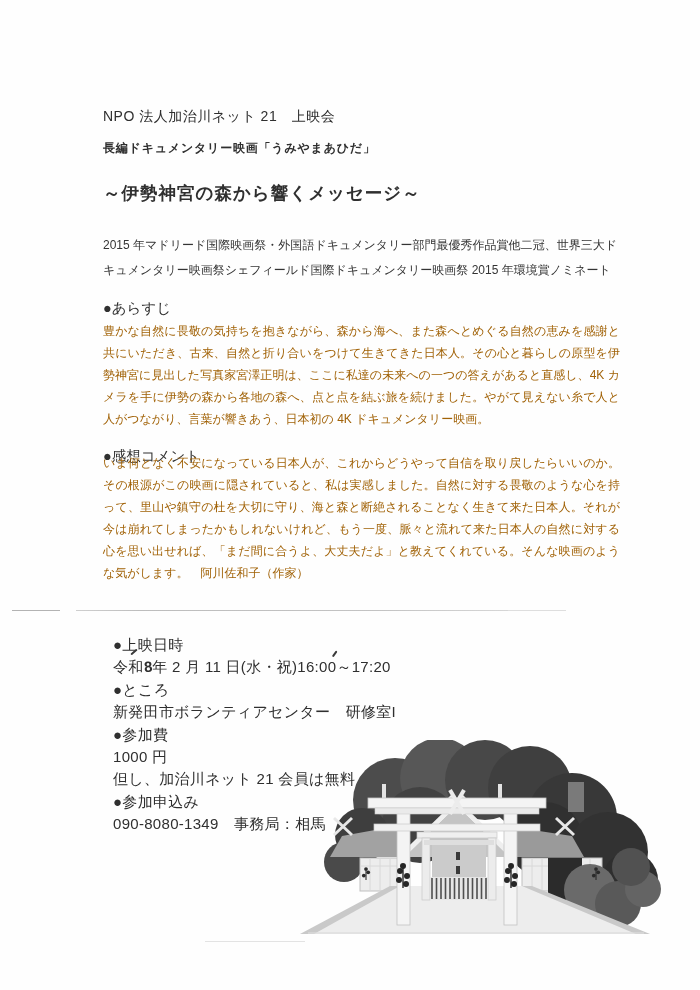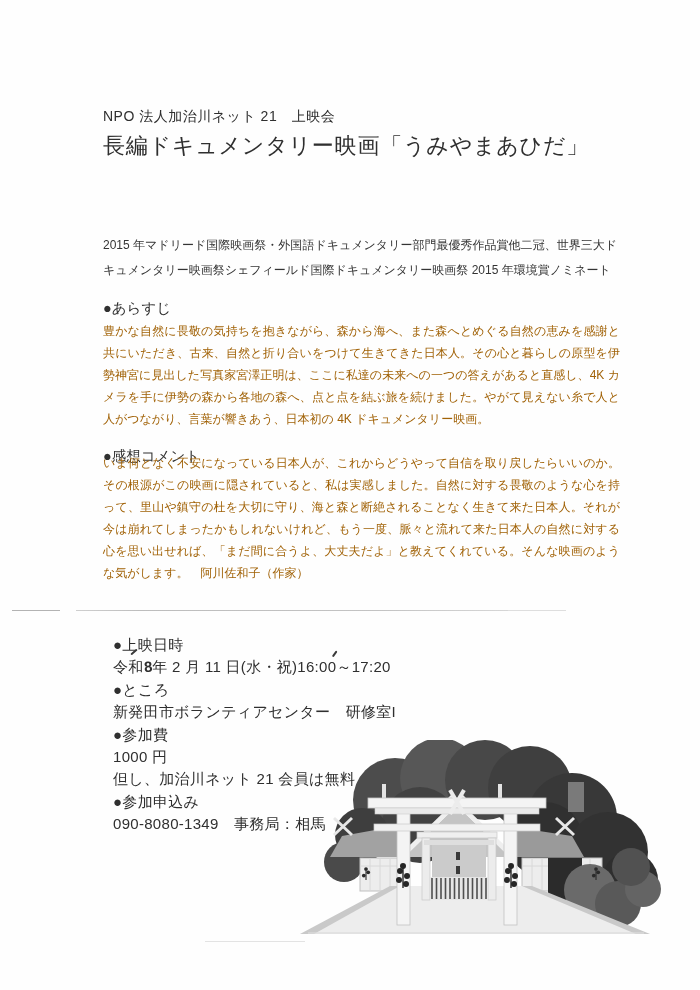--- a/index.html
+++ b/index.html
@@ -9,21 +9,21 @@
   }
   .paper{
     position:relative;
     width:700px;height:990px;
     background:#fefefe;
     color:#2f2f2f;
     overflow:hidden;
   }
   .abs{position:absolute;}
   .organizer{top:108px;left:103px;font-size:14px;letter-spacing:0.5px;}
-  .film-title{top:131px;left:103px;font-size:22px;font-weight:normal;letter-spacing:0.8px;}
+  .film-title{top:140px;left:103px;font-size:12px;font-weight:bold;letter-spacing:0.8px;}
   .film-subtitle{top:181px;left:103px;font-size:17.5px;font-weight:bold;letter-spacing:1px;}
   .awards{top:233px;left:103px;width:514px;font-size:12px;line-height:25px;text-align:justify;color:#343434;}
   .sec-head{left:103px;font-size:14.5px;color:#303030;}
   .sec-body{left:103px;width:517px;font-size:12px;line-height:22px;text-align:justify;color:#a16207;}
   .h-synopsis{top:299px;font-family:Liberation Mono, monospace;}
   .b-synopsis{top:320px;}
   .h-comment{top:447px;}
   .b-comment{top:452px;}
   .divider-a{top:610px;left:12px;width:48px;height:1px;background:#9a9a9a;opacity:.75;}
   .divider-b{top:610px;left:76px;width:432px;height:1px;
@@ -39,20 +39,21 @@
   .bottom-mark{top:941px;left:205px;width:100px;height:1px;background:#e3e3e3;}
   .illustration{left:300px;top:740px;}
 </style>
 </head>
 <body>
 
 <div class="paper">
 
   <div class="abs organizer">NPO 法人加治川ネット 21　上映会</div>
   <div class="abs film-title">長編ドキュメンタリー映画「うみやまあひだ」</div>
+  <div class="abs film-subtitle">～伊勢神宮の森から響くメッセージ～</div>
   <div class="abs awards">2015 年マドリード国際映画祭・外国語ドキュメンタリー部門最優秀作品賞他二冠、世界三大ドキュメンタリー映画祭シェフィールド国際ドキュメンタリー映画祭 2015 年環境賞ノミネート</div>
 
   <div class="abs sec-head h-synopsis">●あらすじ</div>
   <div class="abs sec-body b-synopsis">豊かな自然に畏敬の気持ちを抱きながら、森から海へ、また森へとめぐる自然の恵みを感謝と共にいただき、古来、自然と折り合いをつけて生きてきた日本人。その心と暮らしの原型を伊勢神宮に見出した写真家宮澤正明は、ここに私達の未来への一つの答えがあると直感し、4K カメラを手に伊勢の森から各地の森へ、点と点を結ぶ旅を続けました。やがて見えない糸で人と人がつながり、言葉が響きあう、日本初の 4K ドキュメンタリー映画。</div>
 
   <div class="abs sec-head h-comment">●感想コメント</div>
   <div class="abs sec-body b-comment">いま何となく不安になっている日本人が、これからどうやって自信を取り戻したらいいのか。その根源がこの映画に隠されていると、私は実感しました。自然に対する畏敬のような心を持って、里山や鎮守の杜を大切に守り、海と森と断絶されることなく生きて来た日本人。それが今は崩れてしまったかもしれないけれど、もう一度、脈々と流れて来た日本人の自然に対する心を思い出せれば、「まだ間に合うよ、大丈夫だよ」と教えてくれている。そんな映画のような気がします。　阿川佐和子（作家）</div>
 
   <div class="abs divider-a"></div>
   <div class="abs divider-b"></div>

